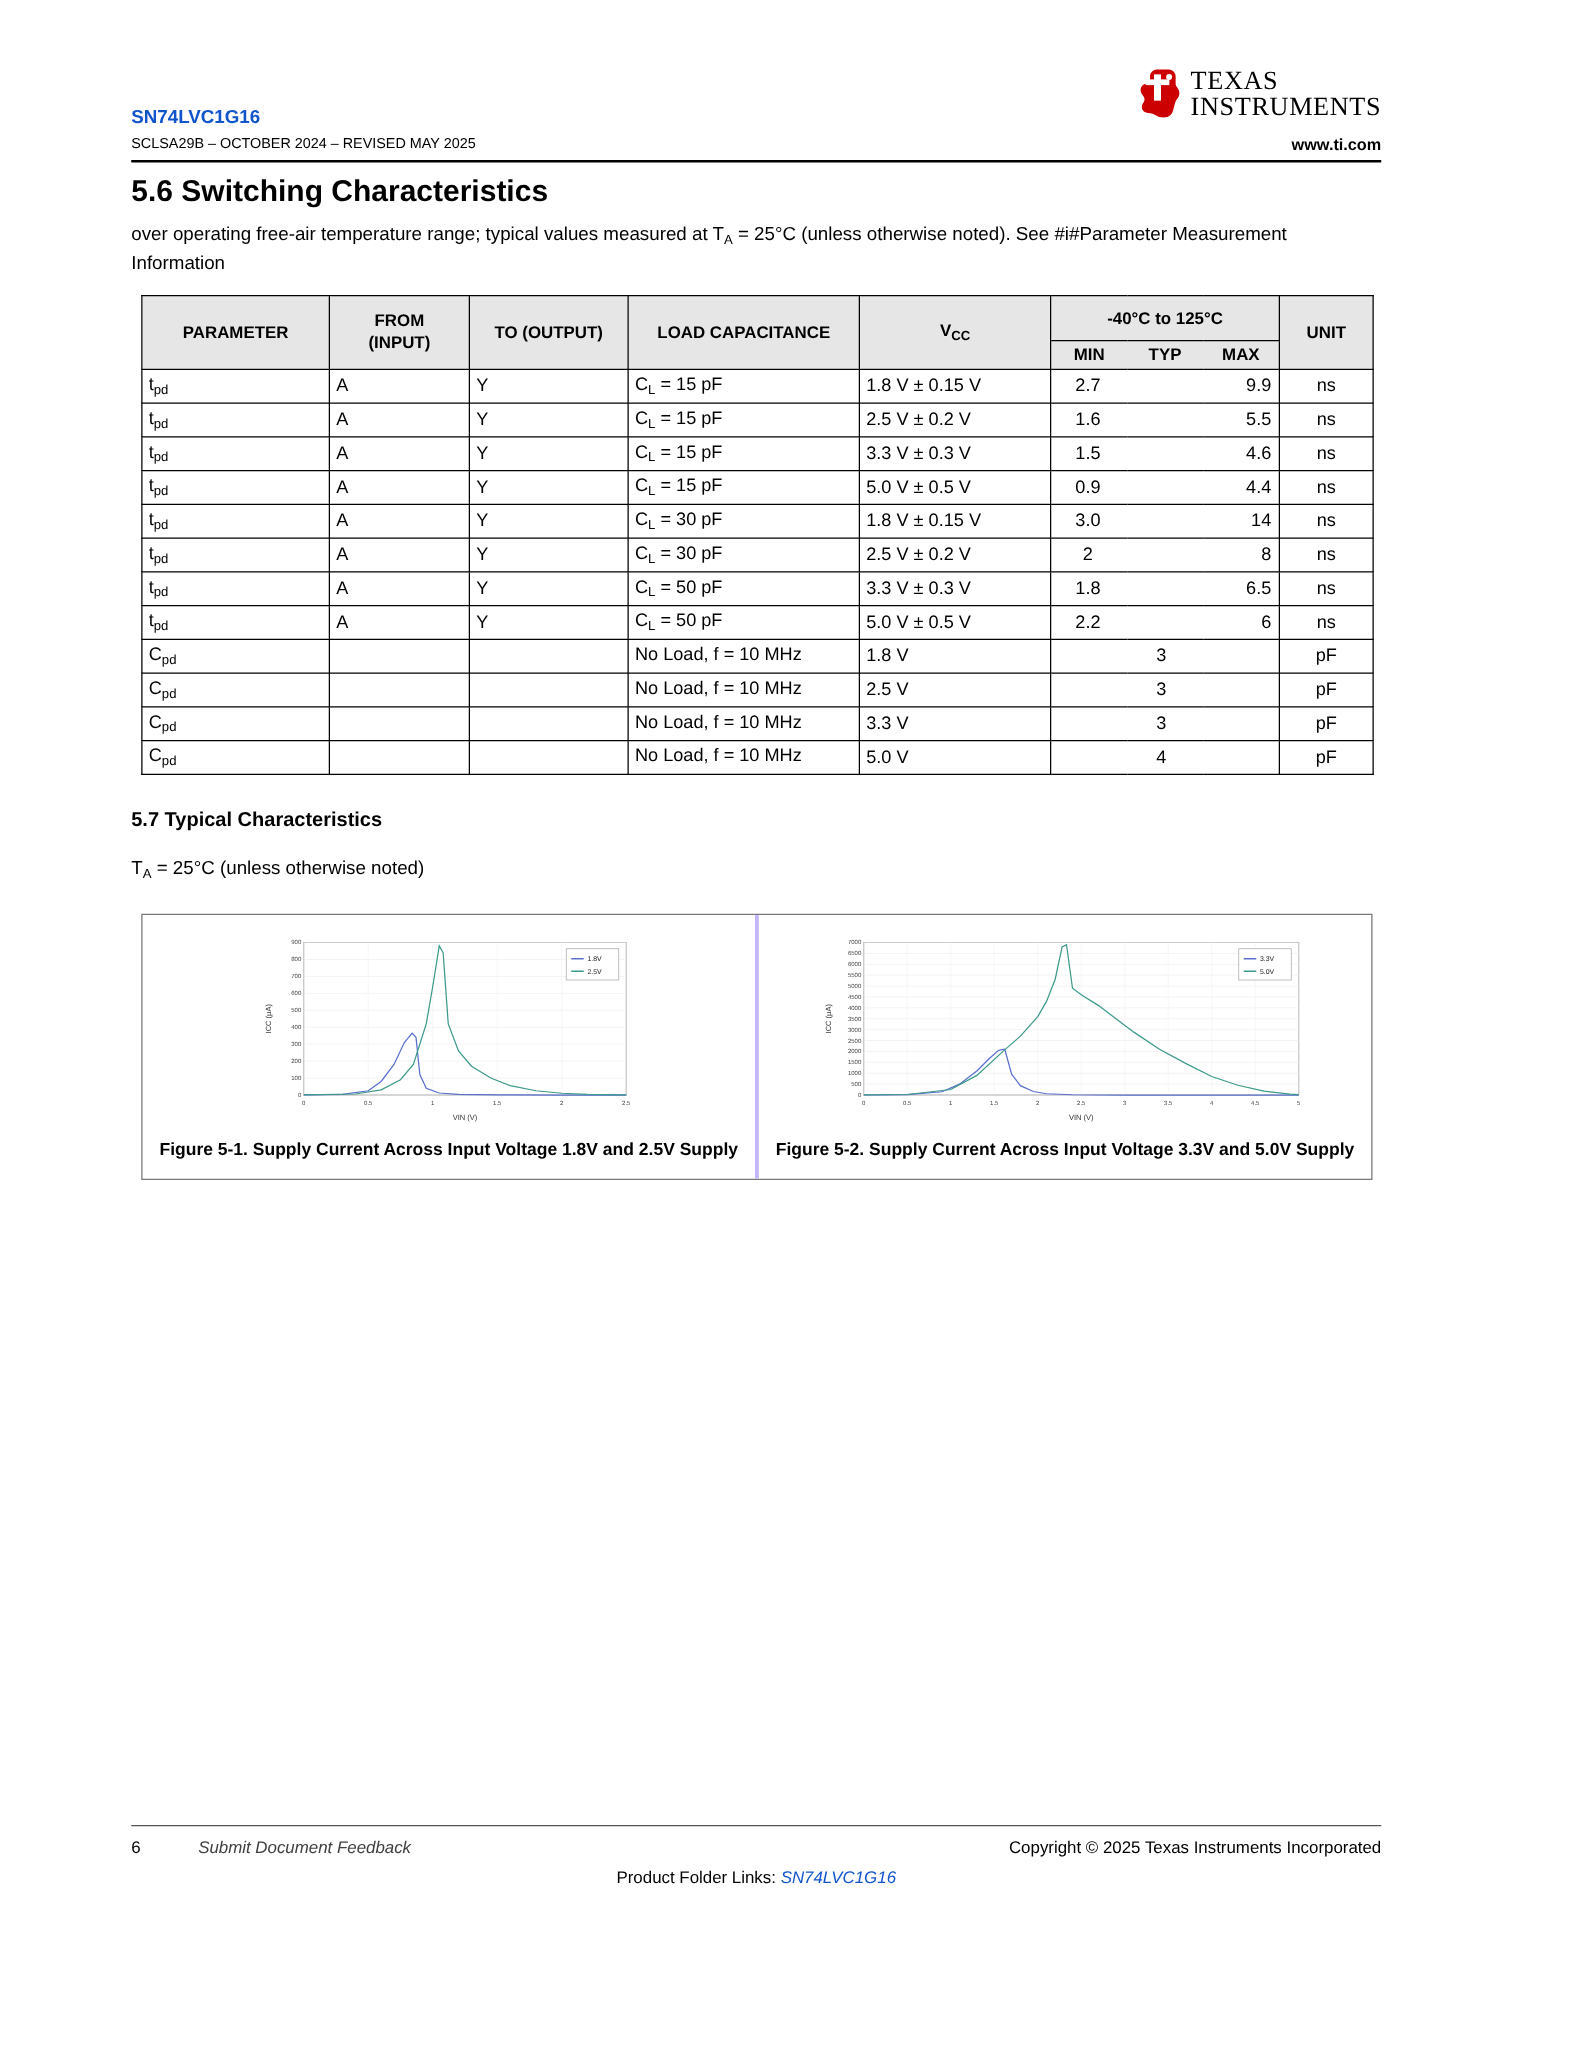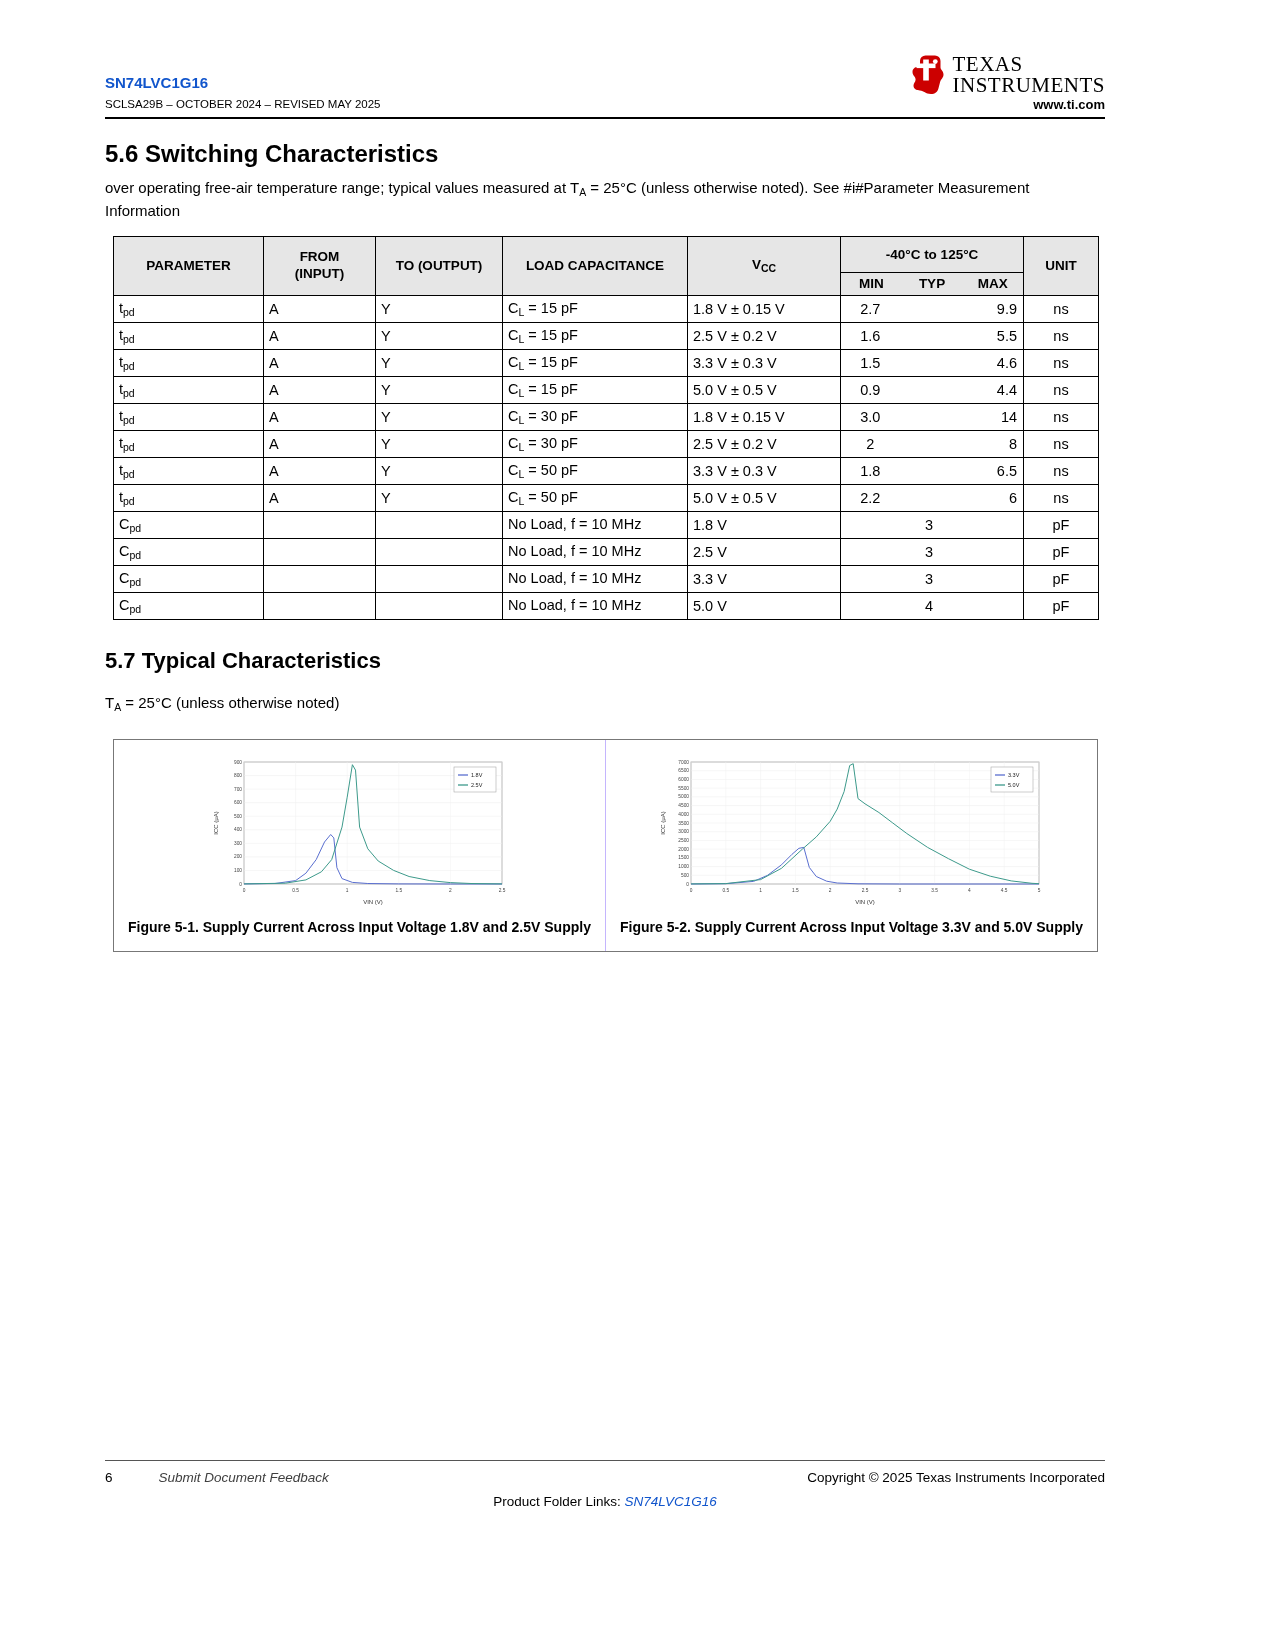--- a/index.html
+++ b/index.html
@@ -14,21 +14,21 @@
             border-bottom:2px solid #000; padding-bottom:5px; }
   .header-flex { display:flex; justify-content:space-between; align-items:flex-end; }
   .hleft { margin-bottom:2px; }
   .part { color:#1155cc; font-weight:bold; font-size:15px; }
   .doc  { font-size:11.5px; margin-top:7px; }
   .hright { display:flex; flex-direction:column; align-items:flex-end; }
   .logo-row { display:flex; align-items:flex-start; gap:7px; }
   .brand { font-family:"Liberation Serif", serif; line-height:1.02; letter-spacing:0.5px; }
   .brand .t1 { font-size:21px; }
   .brand .t2 { font-size:21px; }
-  .website { font-weight:bold; font-size:13px; margin-top:0; color:#000; }
+  .website { font-weight:bold; font-size:13px; margin-top:11px; color:#000; }
 
   
   .sec56 { position:absolute; top:140px; left:105px; right:170px; }
   .sec-title { font-size:24px; font-weight:bold; }
   .intro { font-size:15px; line-height:1.45; margin-top:9px; }
   .sub { font-size:10.5px; vertical-align:-3px; }
 
   table.spec { border-collapse:collapse; width:985px; margin-top:14px; margin-left:8px;
                table-layout:fixed; }
   .spec th, .spec td { border:1px solid #000; overflow:hidden; }
@@ -42,28 +42,28 @@
   .c-mtm, .mtm-h { padding:0 !important; }
   .mtm-flex { display:flex; width:100%; }
   .mtm-flex span { flex:1; }
   .mtm-flex .mn { text-align:center; }
   .mtm-flex .tp { text-align:center; }
   .mtm-flex .mx { text-align:right; padding-right:6px; }
   .mtm-h .mx { text-align:center; padding-right:0; }
 
   
   .sec57 { position:absolute; top:648px; left:105px; right:170px; }
-  .sec-title-lg { font-size:22px; font-weight:bold; }
+  .sec-title-lg { font-size:16px; font-weight:bold; }
   .cond { font-size:15px; margin-top:20px; }
 
   .figbox { margin-top:26px; margin-left:8px; width:985px; border:1px solid #777;
             display:flex; align-items:stretch; }
   .fighalf { flex:1; padding:14px 10px 14px; display:flex; flex-direction:column;
              align-items:center; justify-content:space-between; }
-  .fighalf + .fighalf { border-left:1px solid #c4b5fd;justify-content:center; }
+  .fighalf + .fighalf { border-left:3px solid #c4b5fd;justify-content:center; }
   .figchart text { font-family:"Liberation Sans", sans-serif; }
   .figcaption { font-weight:bold; font-size:14px; text-align:center;
                 line-height:1.35; margin-top:12px; max-width:465px; }
 
   
   .footer { position:absolute; left:105px; right:170px; top:1460px;
             border-top:1px solid #555; padding-top:9px; font-size:13.5px; }
   .footer-row { display:flex; justify-content:space-between; align-items:baseline; }
   .f-left { display:flex; gap:46px; align-items:baseline; }
   .feedback { font-style:italic; color:#404040; }

